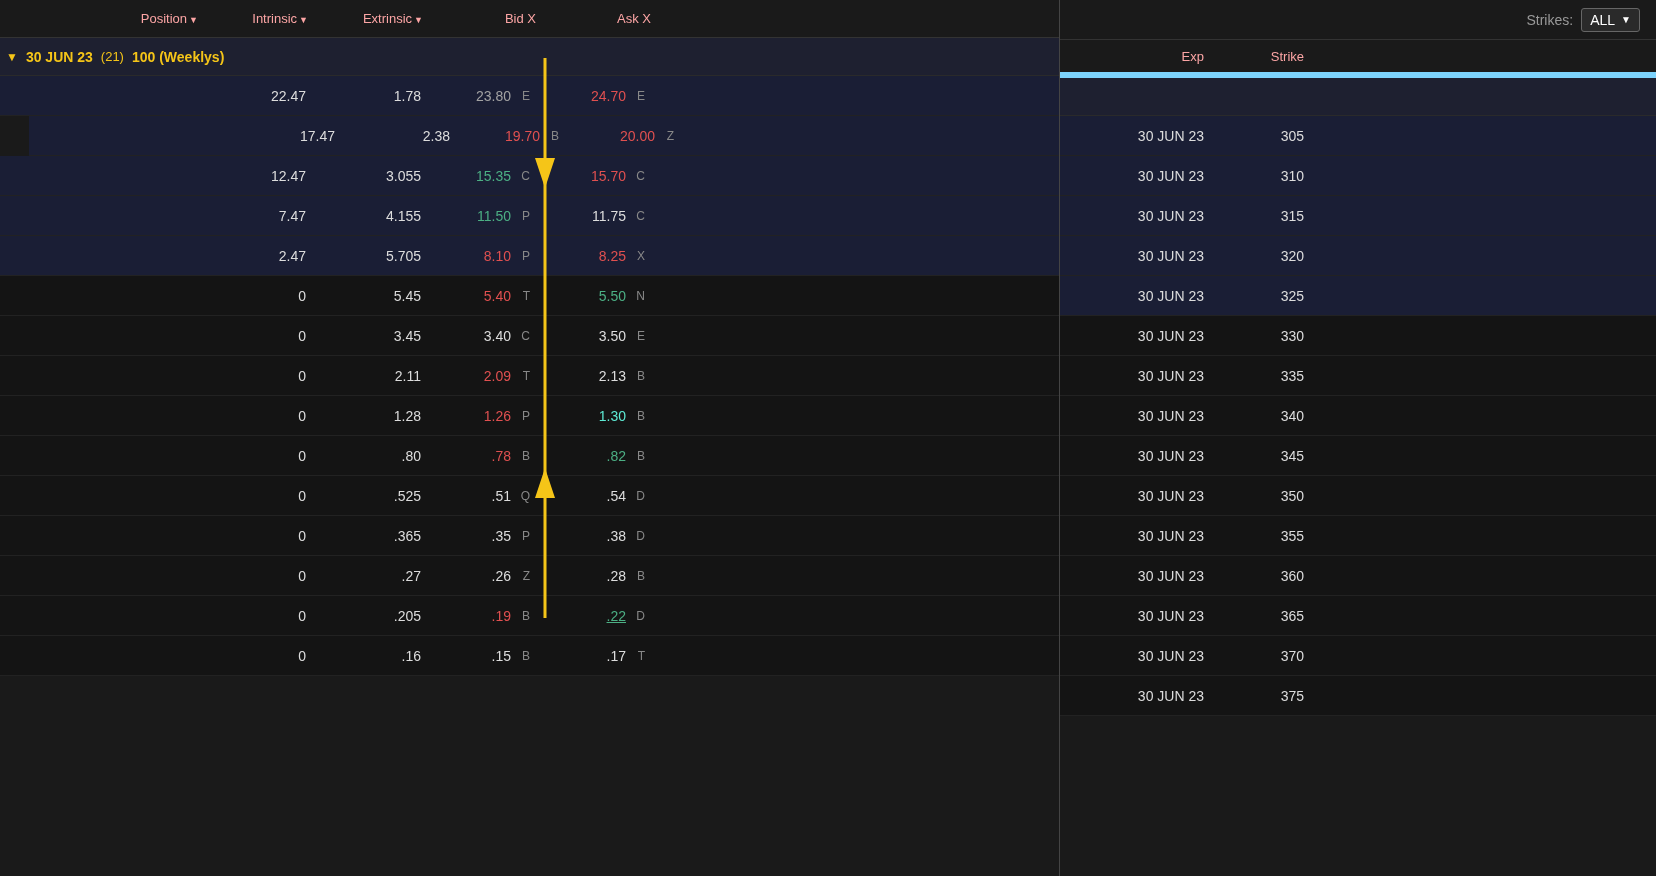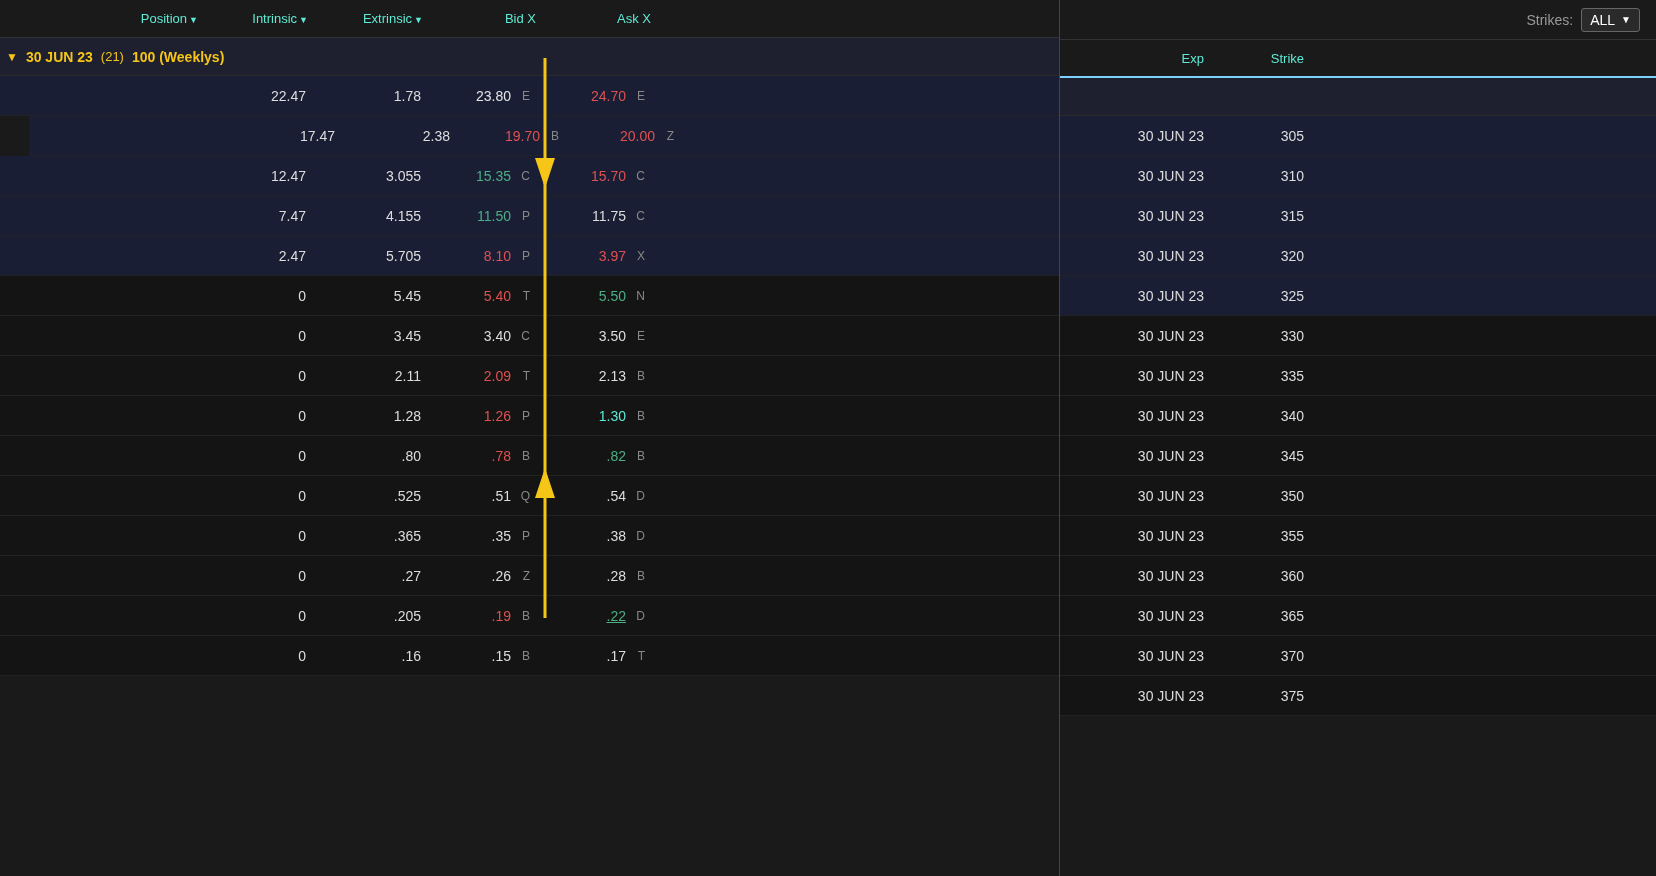--- a/index.html
+++ b/index.html
@@ -67,26 +67,26 @@
     .col-headers {
       display: grid;
       grid-template-columns: 50px 80px 120px 120px 130px 130px;
       border-bottom: 1px solid #333;
       height: 38px;
       align-items: center;
     }
     .right-col-headers {
       display: grid;
       grid-template-columns: 160px 100px;
-      border-bottom: 2px solid #7dd3fc;
+      border-bottom: 6px solid #7dd3fc;
       height: 38px;
       align-items: center;
     }
     .col-header {
-      color: #5eead4;
+      color: #fca5a5;
       font-size: 13px;
       text-align: right;
       padding-right: 12px;
     }
     .col-header:first-child {
       text-align: left;
       padding-left: 8px;
     }
     .group-row {
       background: #1e2030;
@@ -209,21 +209,21 @@
 
       <div id="data-rows-container">
       <div class="data-row itm" style="grid-template-columns: 40px 60px 110px 110px 115px 115px 115px;">
       <div class="cell"></div>
       <div class="cell"></div>
       <div class="cell"></div>
       <div class="cell">22.47</div>
       <div class="cell">1.78</div>
       <div class="cell">
         <div class="cell-with-badge">
-          <span style="color:#e5e5e5;">23.80</span>
+          <span style="color:#a3a3a3;">23.80</span>
           <span class="exchange-badge">E</span>
         </div>
       </div>
       <div class="cell">
         <div class="cell-with-badge">
           <span style="color:#e05050;">24.70</span>
           <span class="exchange-badge">E</span>
         </div>
       </div>
     </div>
@@ -291,21 +291,21 @@
       <div class="cell">2.47</div>
       <div class="cell">5.705</div>
       <div class="cell">
         <div class="cell-with-badge">
           <span style="color:#e05050;">8.10</span>
           <span class="exchange-badge">P</span>
         </div>
       </div>
       <div class="cell">
         <div class="cell-with-badge">
-          <span style="color:#e05050;">3.97</span>
+          <span style="color:#e05050;">8.25</span>
           <span class="exchange-badge">X</span>
         </div>
       </div>
     </div>
           <div class="data-row otm" style="grid-template-columns: 40px 60px 110px 110px 115px 115px 115px;">
       <div class="cell"></div>
       <div class="cell"></div>
       <div class="cell"></div>
       <div class="cell">0</div>
       <div class="cell">5.45</div>

